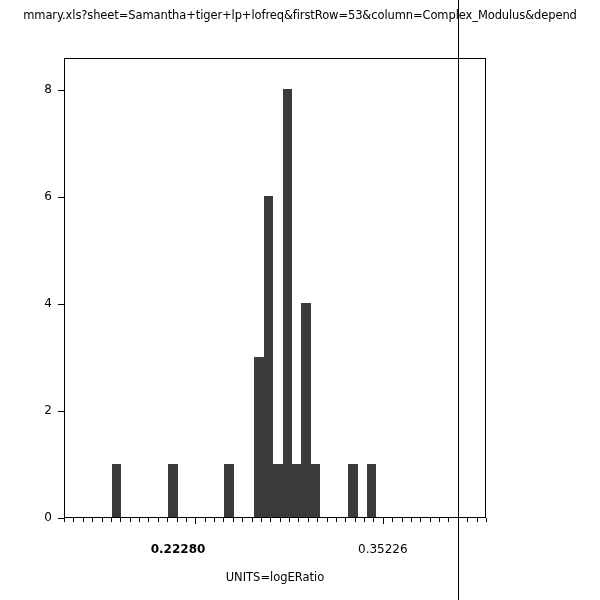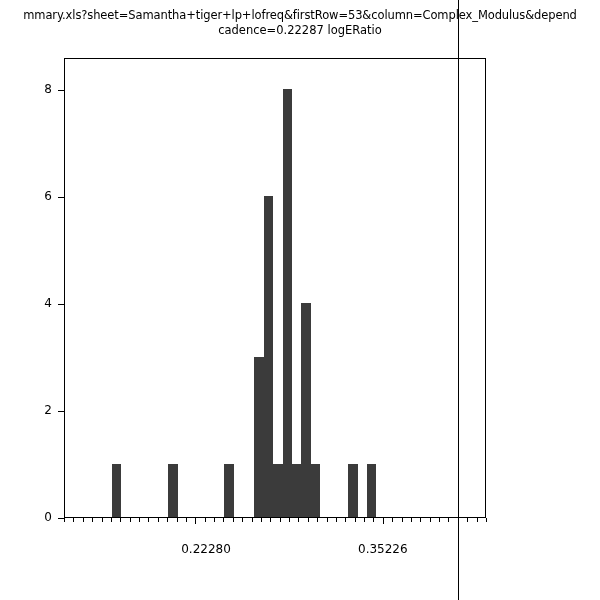--- a/index.html
+++ b/index.html
@@ -115,21 +115,20 @@
     background: #000000;
   }
 </style>
 </head>
 <body>
 
 <div id="stage">
 
   <div class="title-block">
     <span class="title-line1">mmary.xls?sheet=Samantha+tiger+lp+lofreq&amp;firstRow=53&amp;column=Complex_Modulus&amp;depend</span>
-    <span class="title-line2">cadence=0.22287 logERatio</span>
   </div>
 
   <div id="plot-frame">
     <div id="bars">
         <div class="bar" style="left: 46.89px; width: 9.38px; height: 53.49px;"></div>
         <div class="bar" style="left: 103.16px; width: 9.38px; height: 53.49px;"></div>
         <div class="bar" style="left: 159.42px; width: 9.38px; height: 53.49px;"></div>
         <div class="bar" style="left: 189.43px; width: 9.38px; height: 160.47px;"></div>
         <div class="bar" style="left: 198.81px; width: 9.38px; height: 320.93px;"></div>
         <div class="bar" style="left: 208.19px; width: 9.38px; height: 53.49px;"></div>
@@ -195,21 +194,22 @@
       <div class="xtick minor" style="left: 410.98px;"></div>
       <div class="xtick minor" style="left: 420.36px;"></div>
       <div class="xtick minor" style="left: 429.73px;"></div>
       <div class="xtick minor" style="left: 439.11px;"></div>
       <div class="xtick minor" style="left: 448.49px;"></div>
       <div class="xtick minor" style="left: 457.87px;"></div>
       <div class="xtick minor" style="left: 467.24px;"></div>
       <div class="xtick minor" style="left: 476.62px;"></div>
       <div class="xtick minor" style="left: 486px;"></div>
       <div class="xtick" style="left: 195.29px;"></div>
-      <div class="xlabel" style="left: 206px;">0.22280</div>
+      <div class="xlabel" style="left: 178px; font-weight: bold;">0.22280</div>
       <div class="xtick" style="left: 382.84px;"></div>
       <div class="xlabel" style="left: 382.84px;">0.35226</div>
     </div>
 
+  <div id="xaxis-title">UNITS=logERatio</div>
 
   <div id="marker-line" style="left: 457.87px;"></div>
 
 </div>
 
 </body></html>

